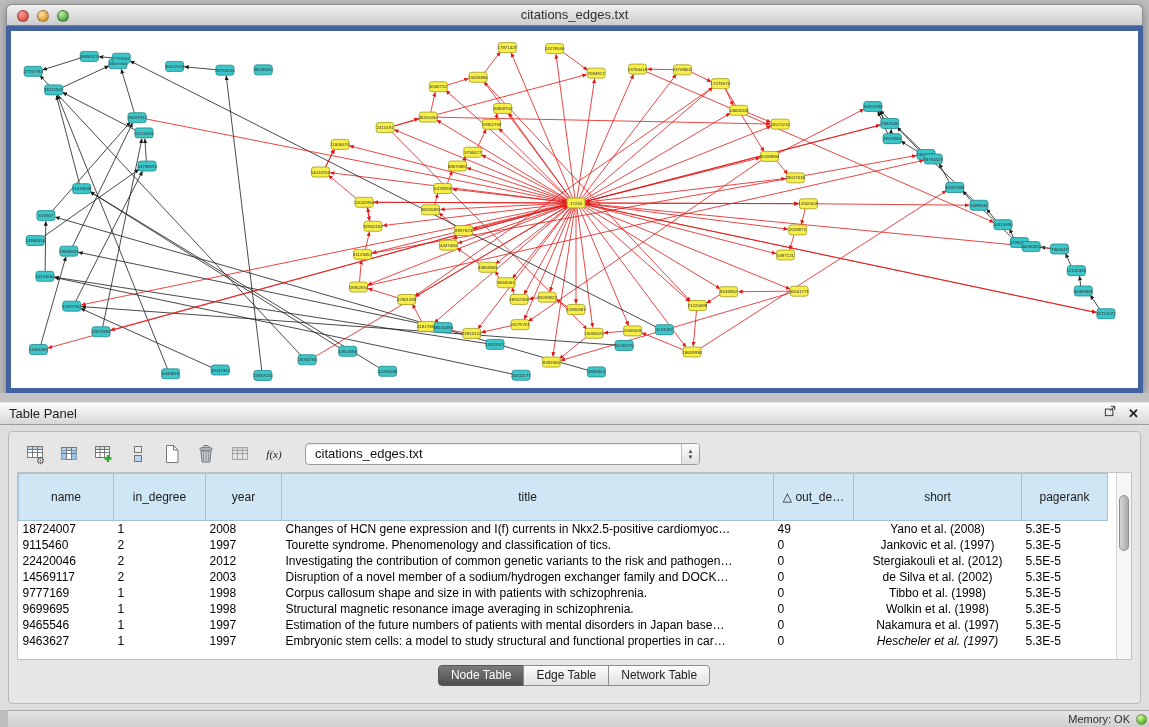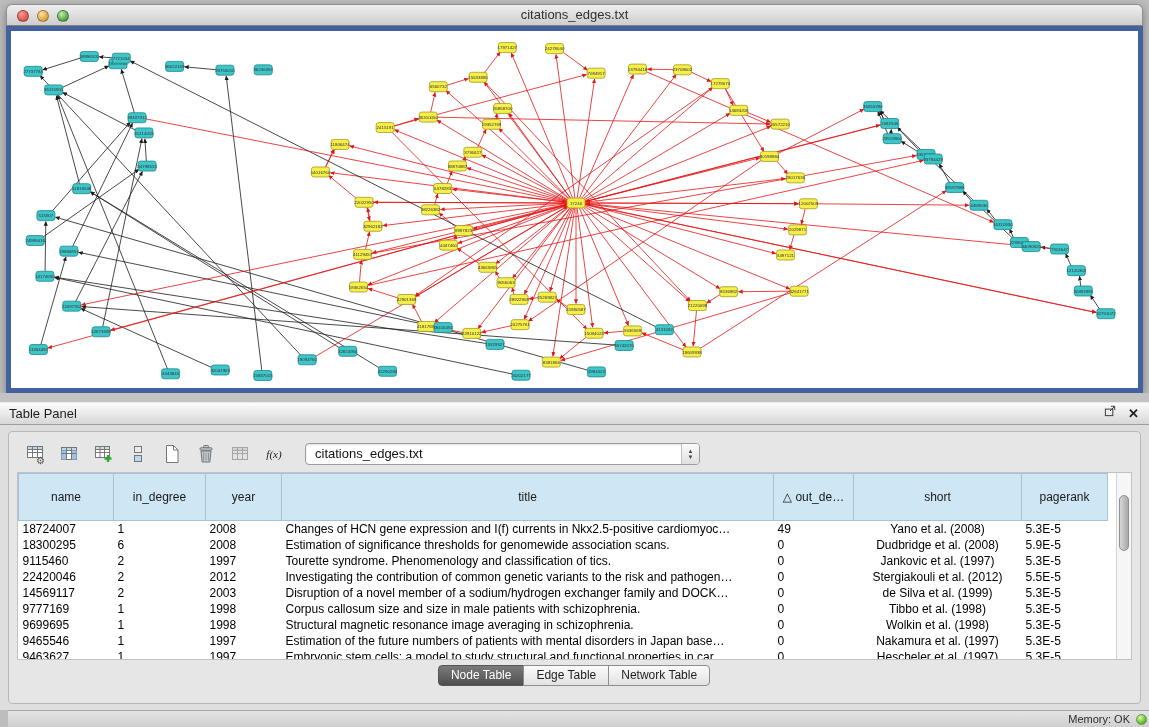--- a/index.html
+++ b/index.html
@@ -747,29 +747,20 @@
             <tr>
               <td>18724007</td>
               <td>1</td>
               <td>2008</td>
               <td>Changes of HCN gene expression and I(f) currents in Nkx2.5-positive cardiomyoc…</td>
               <td>49</td>
               <td style="text-align: center;">Yano et al. (2008)</td>
               <td>5.3E-5</td>
             </tr>
             <tr>
-              <td>18300295</td>
-              <td>6</td>
-              <td>2008</td>
-              <td>Estimation of significance thresholds for genomewide association scans.</td>
-              <td>0</td>
-              <td style="text-align: center;">Dudbridge et al. (2008)</td>
-              <td>5.9E-5</td>
-            </tr>
-            <tr>
               <td>9115460</td>
               <td>2</td>
               <td>1997</td>
               <td>Tourette syndrome. Phenomenology and classification of tics.</td>
               <td>0</td>
               <td style="text-align: center;">Jankovic et al. (1997)</td>
               <td>5.3E-5</td>
             </tr>
             <tr>
               <td>22420046</td>
@@ -779,28 +770,28 @@
               <td>0</td>
               <td style="text-align: center;">Stergiakouli et al. (2012)</td>
               <td>5.5E-5</td>
             </tr>
             <tr>
               <td>14569117</td>
               <td>2</td>
               <td>2003</td>
               <td>Disruption of a novel member of a sodium/hydrogen exchanger family and DOCK…</td>
               <td>0</td>
-              <td style="text-align: center;">de Silva et al. (1999)</td>
+              <td style="text-align: center;">de Silva et al. (2002)</td>
               <td>5.3E-5</td>
             </tr>
             <tr>
               <td>9777169</td>
               <td>1</td>
               <td>1998</td>
-              <td>Corpus callosum size and size in male patients with schizophrenia.</td>
+              <td>Corpus callosum shape and size in with patients with schizophrenia.</td>
               <td>0</td>
               <td style="text-align: center;">Tibbo et al. (1998)</td>
               <td>5.3E-5</td>
             </tr>
             <tr>
               <td>9699695</td>
               <td>1</td>
               <td>1998</td>
               <td>Structural magnetic resonance image averaging in schizophrenia.</td>
               <td>0</td>
@@ -815,21 +806,21 @@
               <td>0</td>
               <td style="text-align: center;">Nakamura et al. (1997)</td>
               <td>5.3E-5</td>
             </tr>
             <tr>
               <td>9463627</td>
               <td>1</td>
               <td>1997</td>
               <td>Embryonic stem cells: a model to study structural and functional properties in car…</td>
               <td>0</td>
-              <td style="text-align: center;">Hescheler et al. (1997)</td>
+              <td style="text-align: center; font-style: italic;">Hescheler et al. (1997)</td>
               <td>5.3E-5</td>
             </tr>
           </tbody>
       </table>
       <div class="vscroll">
         <div class="thumb"></div>
       </div>
     </div>
 
     <div class="tabbar" id="table-tabs">

